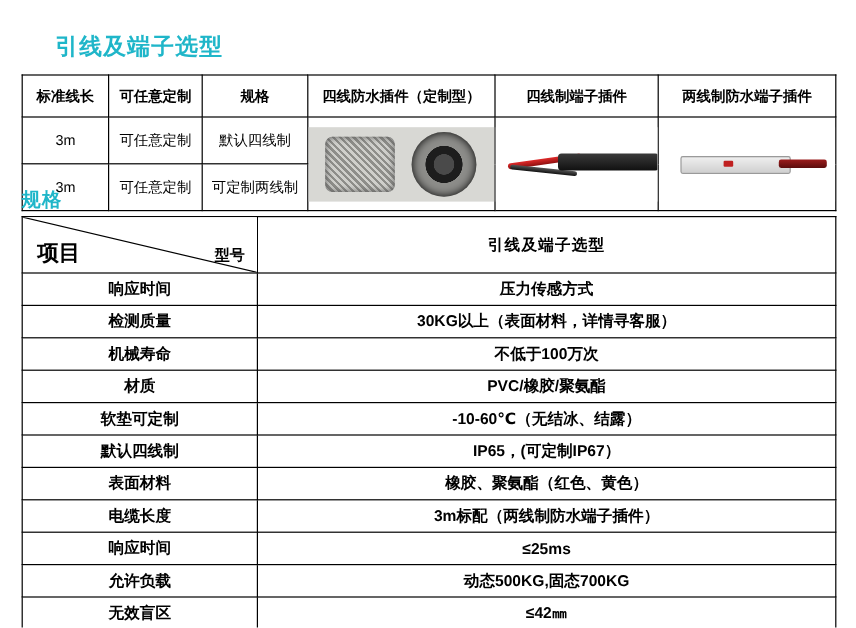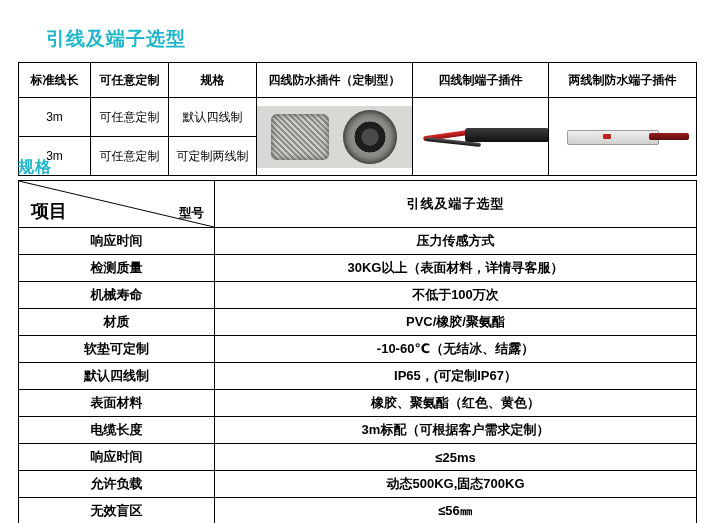--- a/index.html
+++ b/index.html
@@ -246,31 +246,31 @@
     <tr>
       <td class="spec-label">默认四线制</td>
       <td class="spec-value">IP65，(可定制IP67）</td>
     </tr>
     <tr>
       <td class="spec-label">表面材料</td>
       <td class="spec-value">橡胶、聚氨酯（红色、黄色）</td>
     </tr>
     <tr>
       <td class="spec-label">电缆长度</td>
-      <td class="spec-value">3m标配（可根据客户需求定制）</td>
+      <td class="spec-value">3m标配（两线制防水端子插件）</td>
     </tr>
     <tr>
       <td class="spec-label">响应时间</td>
       <td class="spec-value">≤25ms</td>
     </tr>
     <tr>
       <td class="spec-label">允许负载</td>
       <td class="spec-value">动态500KG,固态700KG</td>
     </tr>
     <tr>
       <td class="spec-label">无效盲区</td>
-      <td class="spec-value">≤56㎜</td>
+      <td class="spec-value">≤42㎜</td>
     </tr>
 
   </tbody>
     </table>
 
 </div>
 
 </body></html>

